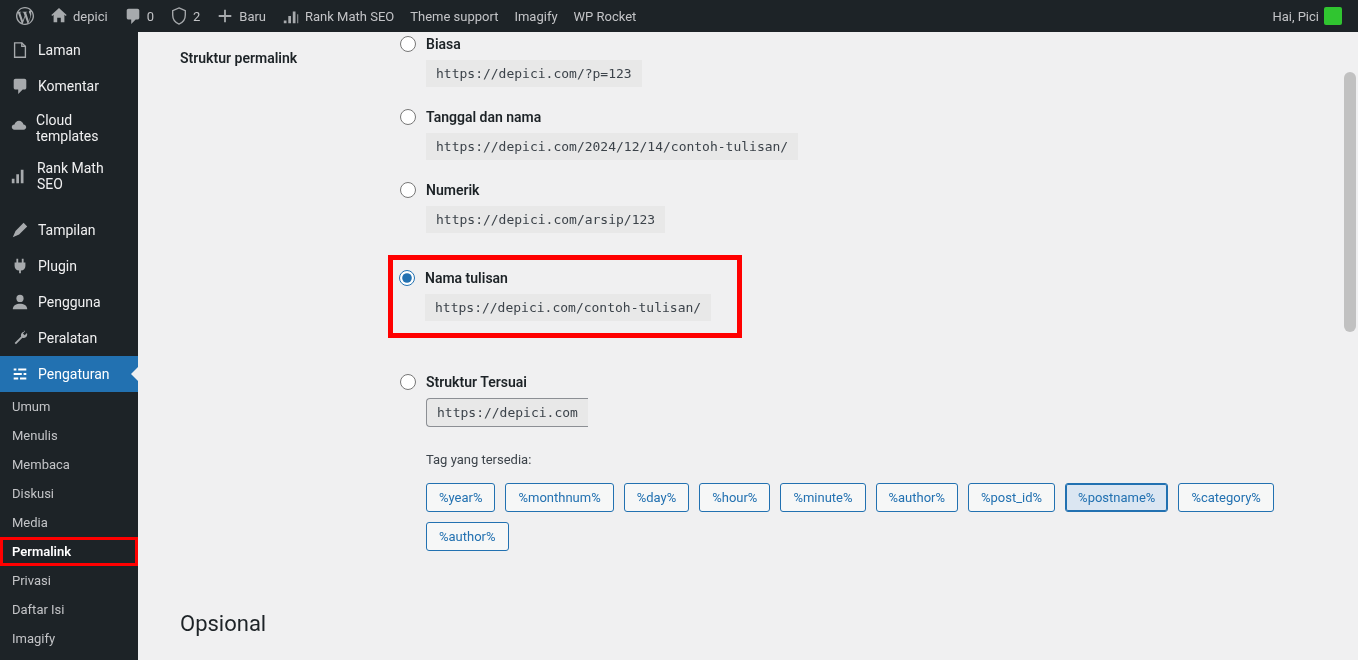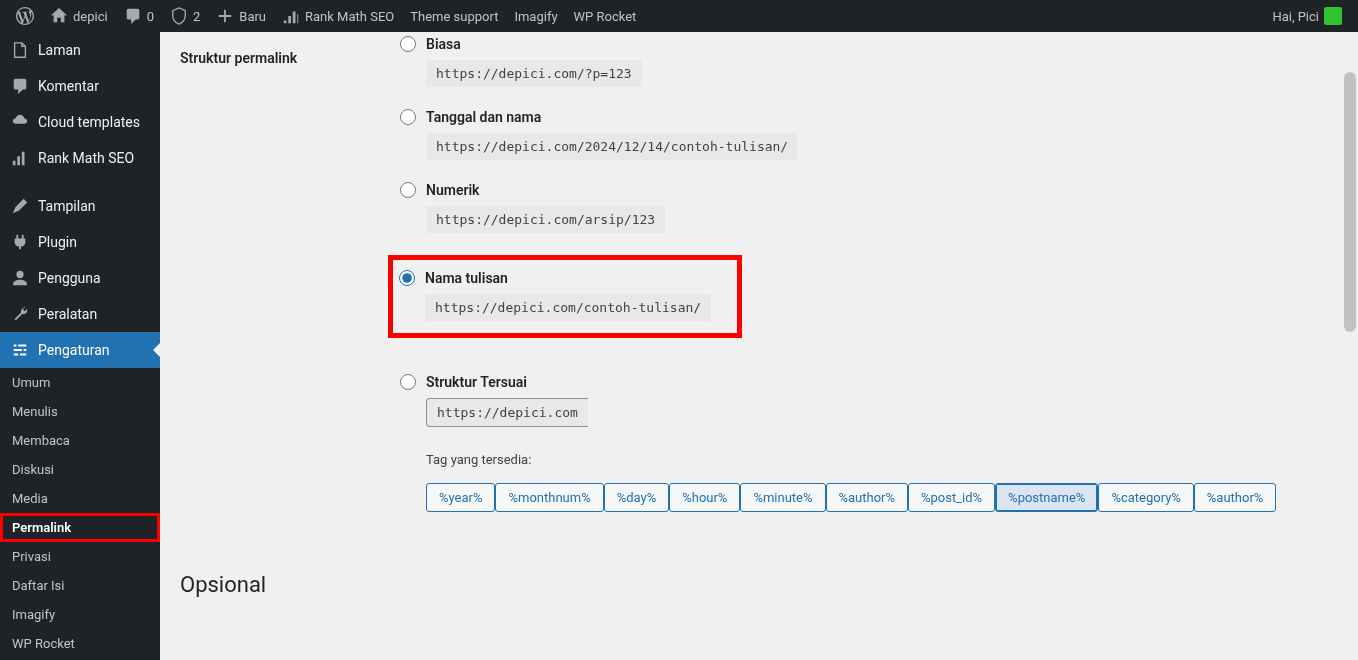--- a/index.html
+++ b/index.html
@@ -8,21 +8,21 @@
 
 .adminbar { background: #1d2327; color: #c3c4c7; height: 32px; display: flex; align-items: center; padding: 0 8px; font-size: 13px; }
 .adminbar-left { display: flex; align-items: center; gap: 0; }
 .adminbar-right { margin-left: auto; display: flex; align-items: center; gap: 6px; }
 .adminbar-item { display: flex; align-items: center; gap: 5px; padding: 0 8px; height: 32px; cursor: pointer; color: #c3c4c7; }
 .adminbar .icon { display: inline-flex; align-items: center; justify-content: center; }
 .adminbar svg { width: 18px; height: 18px; fill: #a7aaad; }
 .avatar { width: 18px; height: 18px; background: #30c530; border-radius: 2px; display: inline-block; position: relative; }
 
 
-.sidebar { position: absolute; top: 32px; left: 0; width: 160px; background: #1d2327; height: 628px; color: #f0f0f1; overflow: hidden; }
+.sidebar { position: absolute; top: 32px; left: 0; width: 138px; background: #1d2327; height: 628px; color: #f0f0f1; overflow: hidden; }
 .sidebar-item { display: flex; align-items: center; gap: 8px; padding: 8px 10px; color: #f0f0f1; cursor: pointer; font-size: 14px; }
 .sidebar-item .icon { width: 20px; height: 20px; display: inline-flex; align-items: center; justify-content: center; }
 .sidebar-item svg { width: 18px; height: 18px; fill: #a7aaad; }
 .sidebar-item.current { background: #2271b1; color: #fff; position: relative; }
 .sidebar-item.current svg { fill: #fff; }
 .sidebar-item.current::after { content: ""; position: absolute; right: -1px; top: 50%; transform: translateY(-50%); width: 0; height: 0; border-top: 8px solid transparent; border-bottom: 8px solid transparent; border-right: 8px solid #f0f0f1; }
 .sidebar-separator { height: 12px; }
 .sidebar-sub { padding: 7px 12px; color: #c3c4c7; cursor: pointer; font-size: 13px; }
 .sidebar-sub.current { color: #fff; font-weight: 600; background: #1d2327; }
 .sidebar-sub.highlight-red { outline: 3px solid #ff0000; outline-offset: -3px; }
@@ -43,21 +43,21 @@
 .example code { background: #e8e8e8; padding: 6px 10px; font-family: Consolas, Monaco, monospace; font-size: 13px; color: #3c434a; display: inline-block; }
 .highlight-red-box { border: 5px solid #ff0000; padding: 10px 8px 12px 6px; margin-left: -12px; margin-bottom: 36px; width: 354px; }
 .highlight-red-box .radio-opt { margin-bottom: 0; }
 .highlight-red-box .example { margin-left: 26px; }
 
 .custom-row { display: flex; gap: 0; margin-top: 8px; margin-left: 26px; align-items: stretch; }
 .custom-prefix { background: #e8e8e8; padding: 6px 10px; font-family: Consolas, Monaco, monospace; font-size: 13px; border: 1px solid #8c8f94; border-right: none; border-radius: 4px 0 0 4px; }
 .custom-input { border: 1px solid #8c8f94; border-radius: 0 4px 4px 0; padding: 4px 10px; font-family: Consolas, Monaco, monospace; font-size: 13px; width: 298px; background: #fff; }
 
 .tags-label { margin-top: 25px; margin-left: 26px; font-size: 13px; color: #3c434a; }
-.tags-row { display: flex; flex-wrap: wrap; margin-top: 16px; margin-left: 26px; }
+.tags-row { display: flex; flex-wrap: wrap; gap: 10px; margin-top: 16px; margin-left: 26px; }
 .tag-btn { border: 1px solid #2271b1; background: #f6f7f7; color: #2271b1; padding: 6px 12px; border-radius: 3px; font-size: 13px; cursor: pointer; }
 .tag-btn.active { background: #dbe6f2; border-color: #2271b1; box-shadow: inset 0 0 0 1px #2271b1; }
 
 h2.optional { font-size: 22px; font-weight: 400; color: #1d2327; margin-top: 38px; margin-bottom: 14px; }
 
 
 .scrollbar { position: absolute; right: 0; top: 32px; width: 16px; height: 628px; background: #f0f0f1; }
 .scrollbar-thumb { position: absolute; right: 2px; top: 40px; width: 12px; height: 260px; background: #c1c1c1; border-radius: 6px; }
 </style>
 </head>

